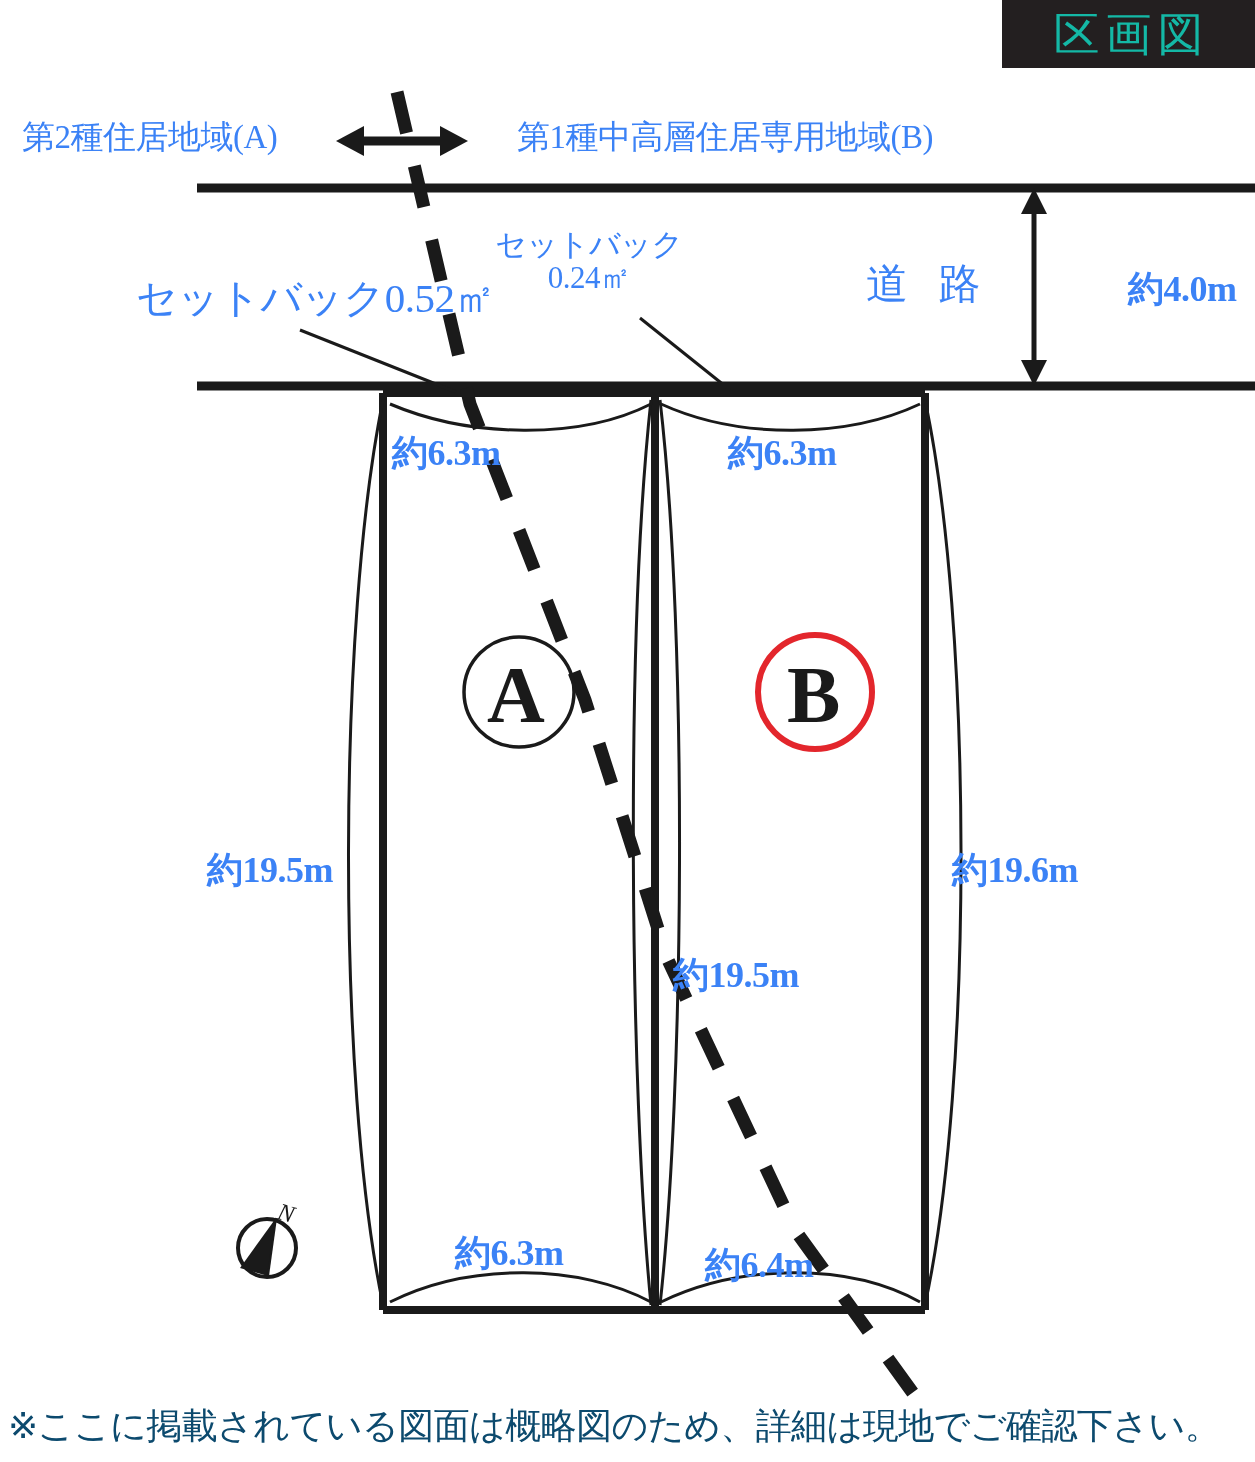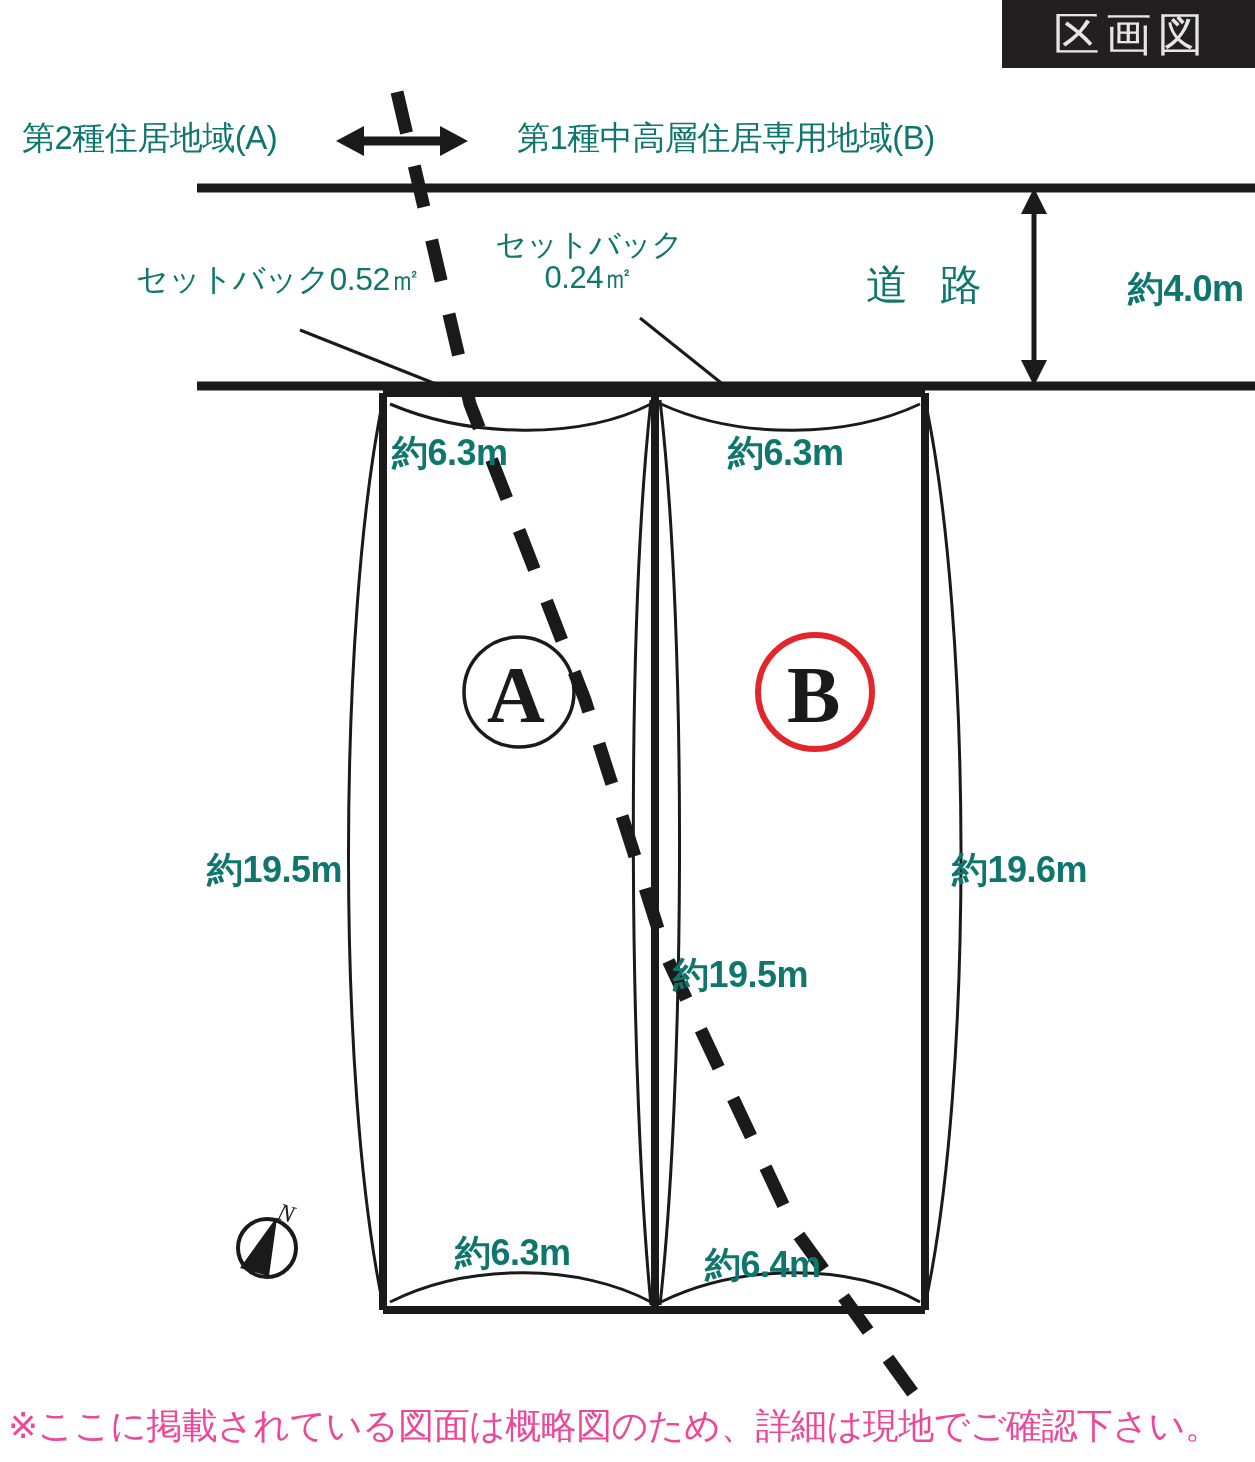--- a/index.html
+++ b/index.html
@@ -32,52 +32,53 @@
     right: 0px;
     top: 0px;
     width: 253px;
     height: 68px;
     background: #231f20;
     display: flex;
     align-items: center;
     justify-content: center;
   }
   .title-badge .title-text {
-    color: #e5e5e5;
+    color: #14b8a6;
     font-size: 46px;
     letter-spacing: 6px;
     font-weight: 500;
     line-height: 1;
     padding-left: 6px;
   }
 
   
   .lbl {
     position: absolute;
     white-space: nowrap;
     line-height: 1.08;
-    color: #0f766e;
+    color: #3b82f6;
+    font-family: Liberation Serif, serif;
   }
   .zone-left {
     left: 22px;
     top: 120px;
     font-size: 33px;
     letter-spacing: -0.5px;
   }
   .zone-right {
     left: 470px;
     top: 120px;
     font-size: 33px;
     letter-spacing: -0.5px;
     margin-left: 47px;
   }
   .setback-left {
     left: 136px;
-    top: 262px;
-    font-size: 32px;
+    top: 276px;
+    font-size: 41px;
     font-weight: 300;
     letter-spacing: -0.5px;
   }
   .setback-right {
     left: 494px;
     top: 228px;
     font-size: 31px;
     font-weight: 300;
     letter-spacing: -0.5px;
     text-align: center;
@@ -128,21 +129,21 @@
     color: #1a1a1a;
   }
 
   .footnote {
     position: absolute;
     left: 8px;
     top: 1402px;
     font-size: 36px;
     letter-spacing: -0.6px;
     white-space: nowrap;
-    color: #ec4899;
+    color: #0c4a6e;
   }
 </style>
 </head>
 <body>
 
 <div id="page">
 
   <svg id="diagram-svg" viewBox="0 0 1255 1462">
 
     <line x1="197" y1="188" x2="1255" y2="188" stroke="#1a1a1a" stroke-width="9"></line>

